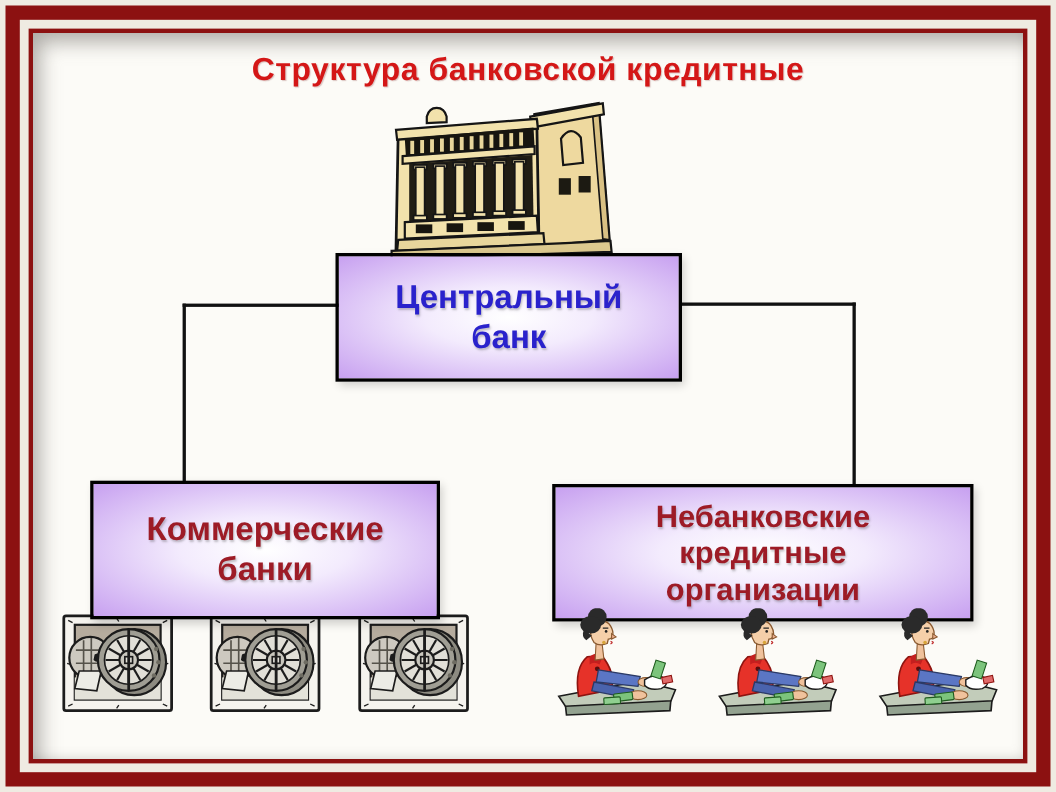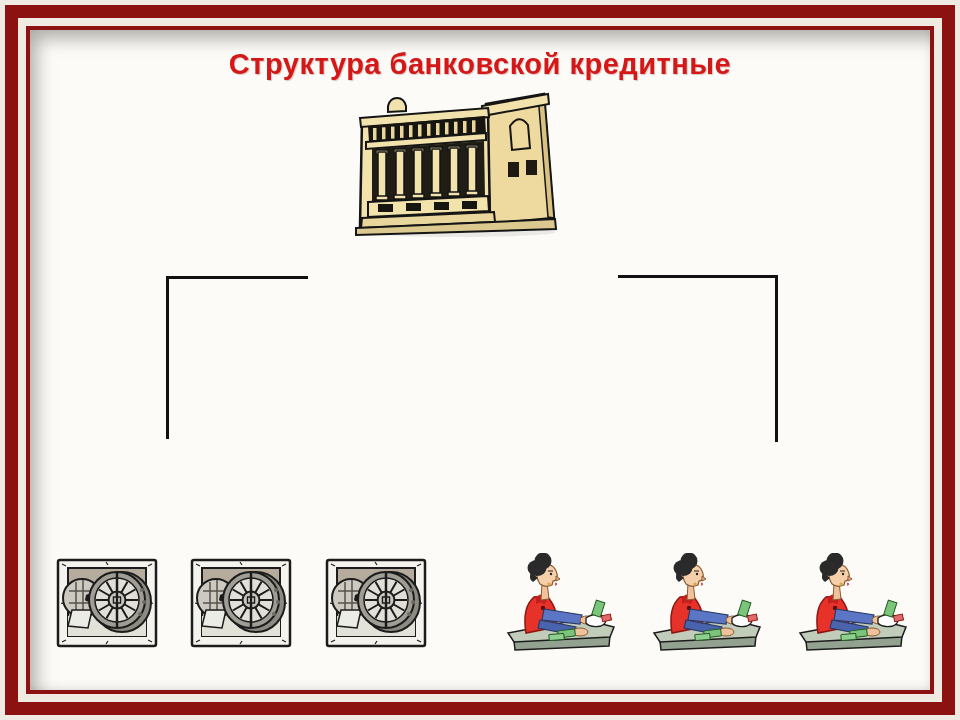--- a/index.html
+++ b/index.html
@@ -222,20 +222,29 @@
 
   <svg class="building" xmlns="http://www.w3.org/2000/svg">
     <use href="#sym-building"></use>
   </svg>
 
   <div class="conn" id="conn-lh"></div>
   <div class="conn" id="conn-lv"></div>
   <div class="conn" id="conn-rh"></div>
   <div class="conn" id="conn-rv"></div>
 
+  <div class="node" id="node-central">
+    <span>Центральный банк</span>
+  </div>
+  <div class="node" id="node-left">
+    <span>Коммерческие банки</span>
+  </div>
+  <div class="node" id="node-right">
+    <span>Небанковские кредитные организации</span>
+  </div>
 
   <svg class="vault" id="vault-1" xmlns="http://www.w3.org/2000/svg">
       <use href="#sym-vault"></use>
     </svg>
   <svg class="vault" id="vault-2" xmlns="http://www.w3.org/2000/svg">
       <use href="#sym-vault"></use>
     </svg>
   <svg class="vault" id="vault-3" xmlns="http://www.w3.org/2000/svg">
       <use href="#sym-vault"></use>
     </svg>

